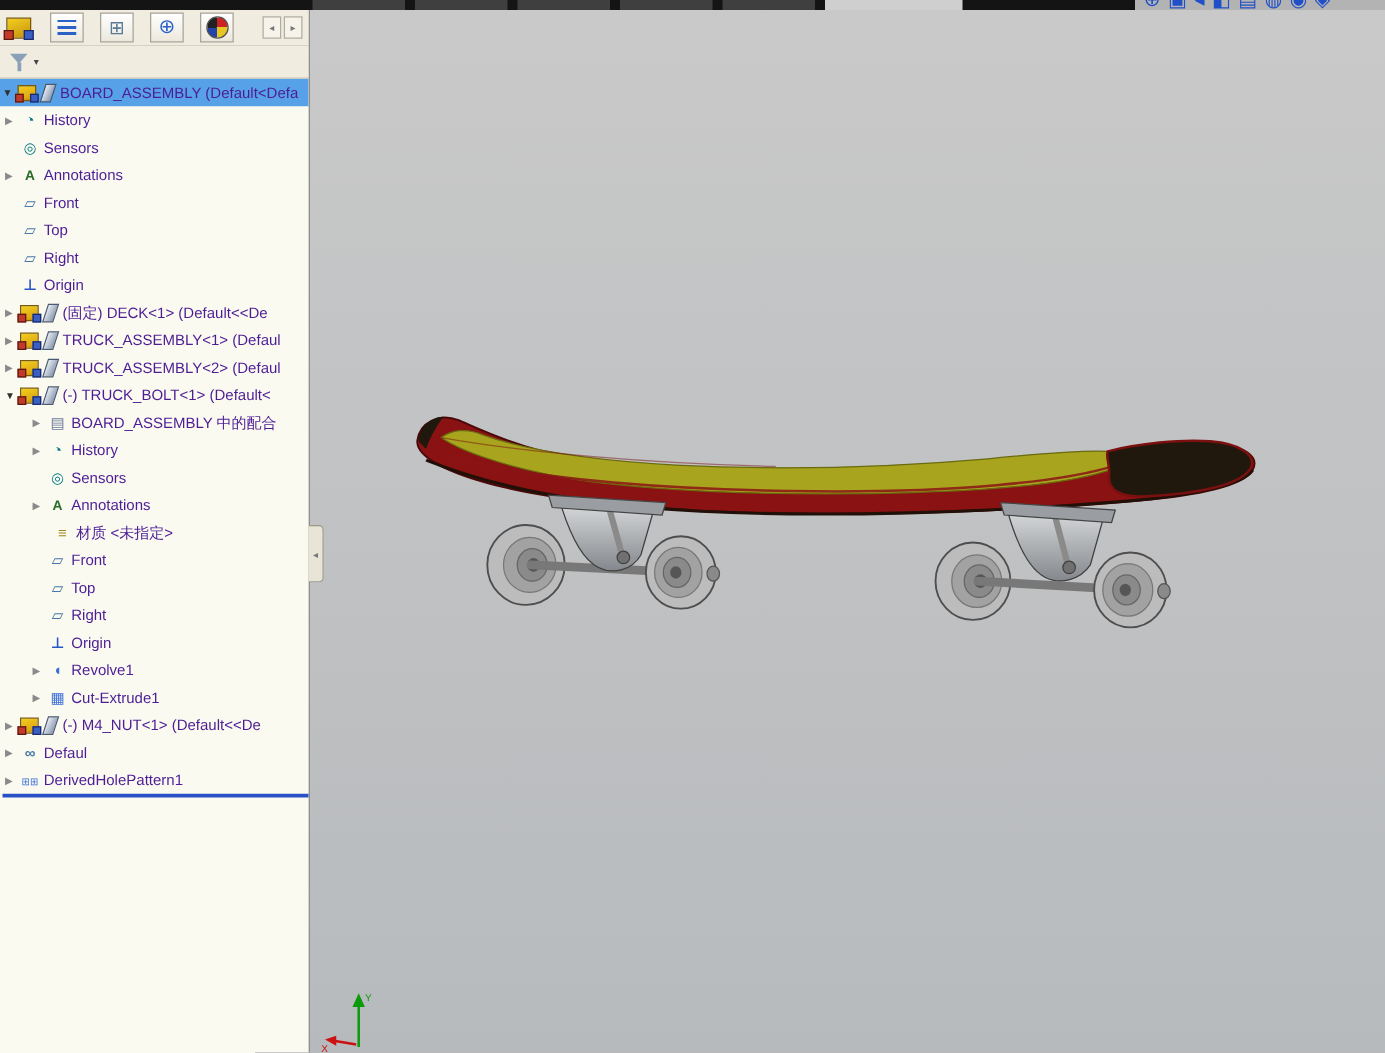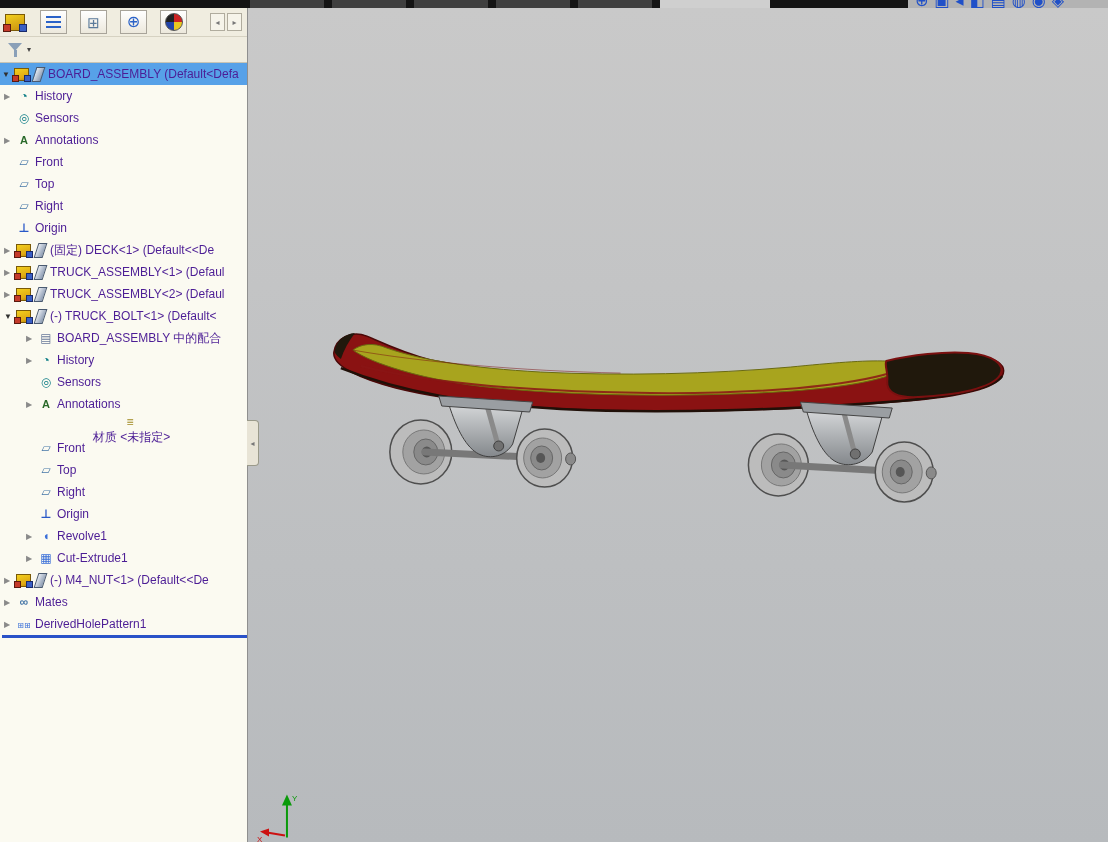--- a/index.html
+++ b/index.html
@@ -218,21 +218,21 @@
         <div class="trow" style="padding-left: 24px;">
           <span class="arrow"></span>
           <span class="tic ic-sensors"></span>
           <span class="tlabel">Sensors</span>
         </div>
         <div class="trow" style="padding-left: 24px;">
           <span class="arrow">▶</span>
           <span class="tic ic-annot"></span>
           <span class="tlabel">Annotations</span>
         </div>
-        <div class="trow" style="padding-left: 16px; flex-direction: column;">
+        <div class="trow" style="padding-left: 28px;">
           <span class="arrow"></span>
           <span class="tic ic-material"></span>
           <span class="tlabel">材质 &lt;未指定&gt;</span>
         </div>
         <div class="trow" style="padding-left: 24px;">
           <span class="arrow"></span>
           <span class="tic ic-plane"></span>
           <span class="tlabel">Front</span>
         </div>
         <div class="trow" style="padding-left: 24px;">
@@ -262,21 +262,21 @@
         </div>
         <div class="trow" style="padding-left: 2px;">
           <span class="arrow">▶</span>
           <span class="tic ic-asm"></span>
           <span class="tic ic-feather"></span>
           <span class="tlabel">(-) M4_NUT&lt;1&gt; (Default&lt;&lt;De</span>
         </div>
         <div class="trow" style="padding-left: 2px;">
           <span class="arrow">▶</span>
           <span class="tic ic-mates"></span>
-          <span class="tlabel">Mates</span>
+          <span class="tlabel">Defaul</span>
         </div>
         <div class="trow" style="padding-left: 2px;">
           <span class="arrow">▶</span>
           <span class="tic ic-dhp"></span>
           <span class="tlabel">DerivedHolePattern1</span>
         </div>
       </div>
     <div class="rollback-bar"></div>
   </div>
 

